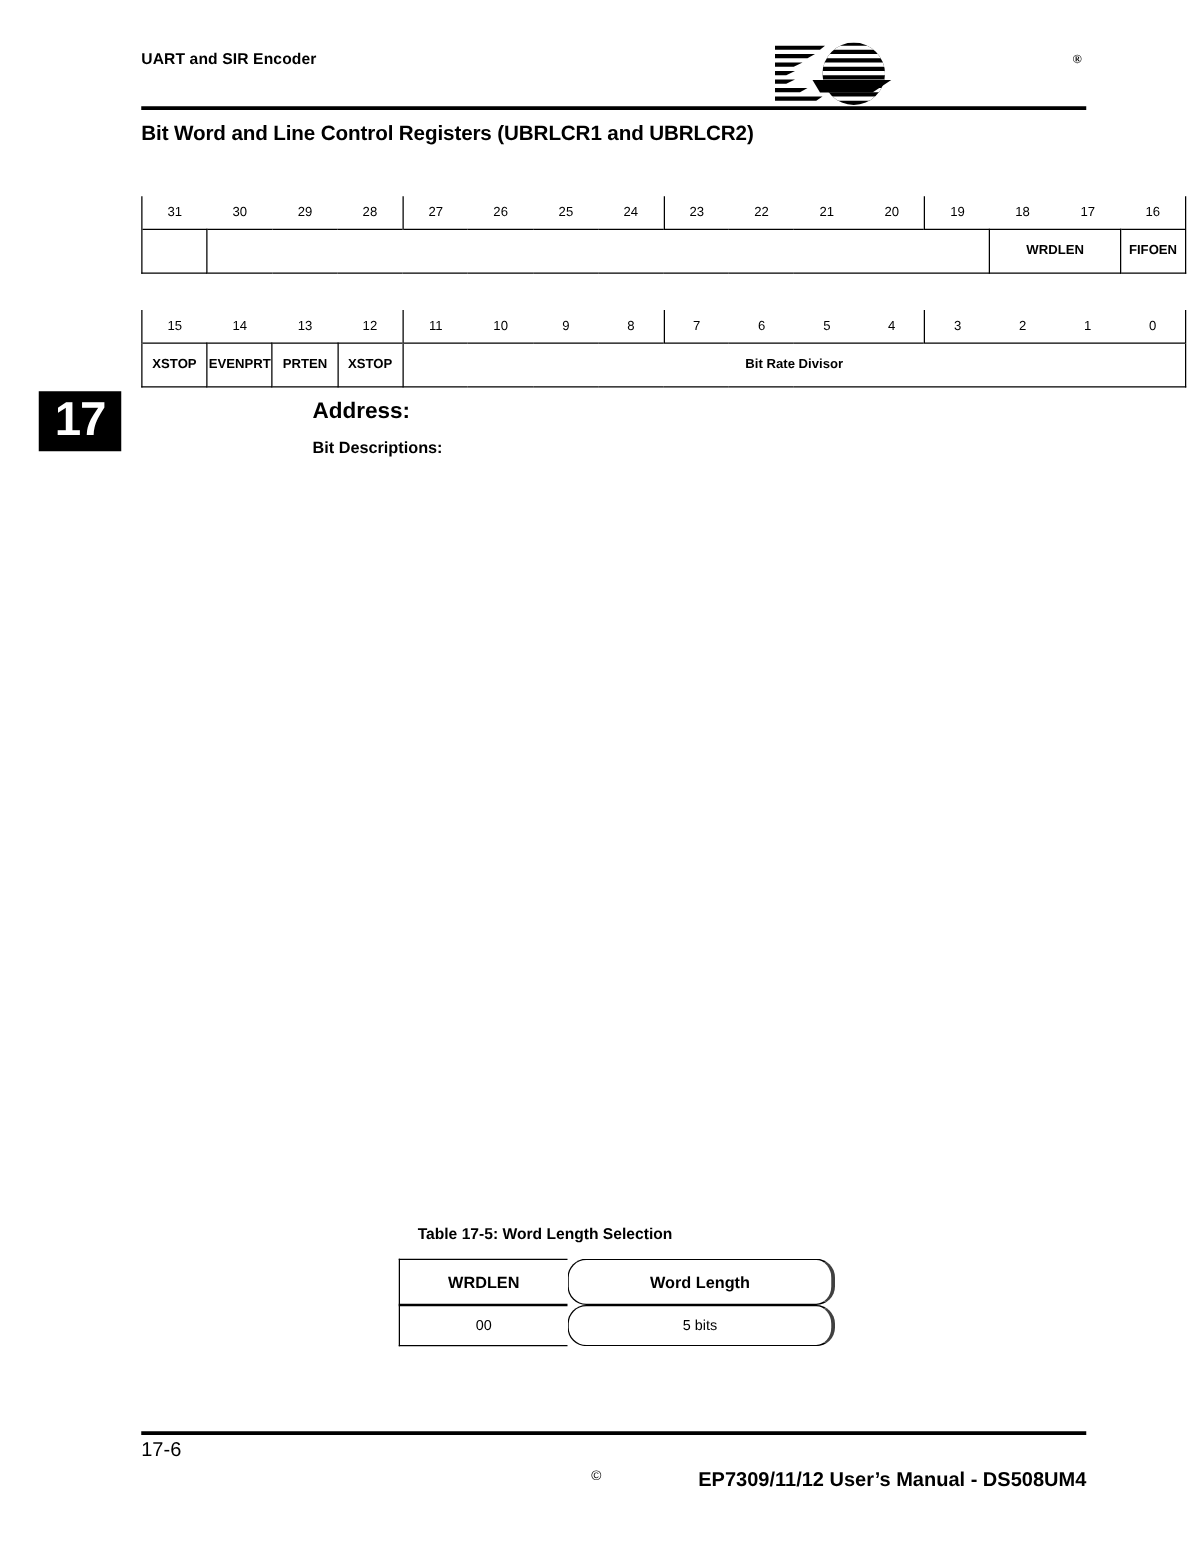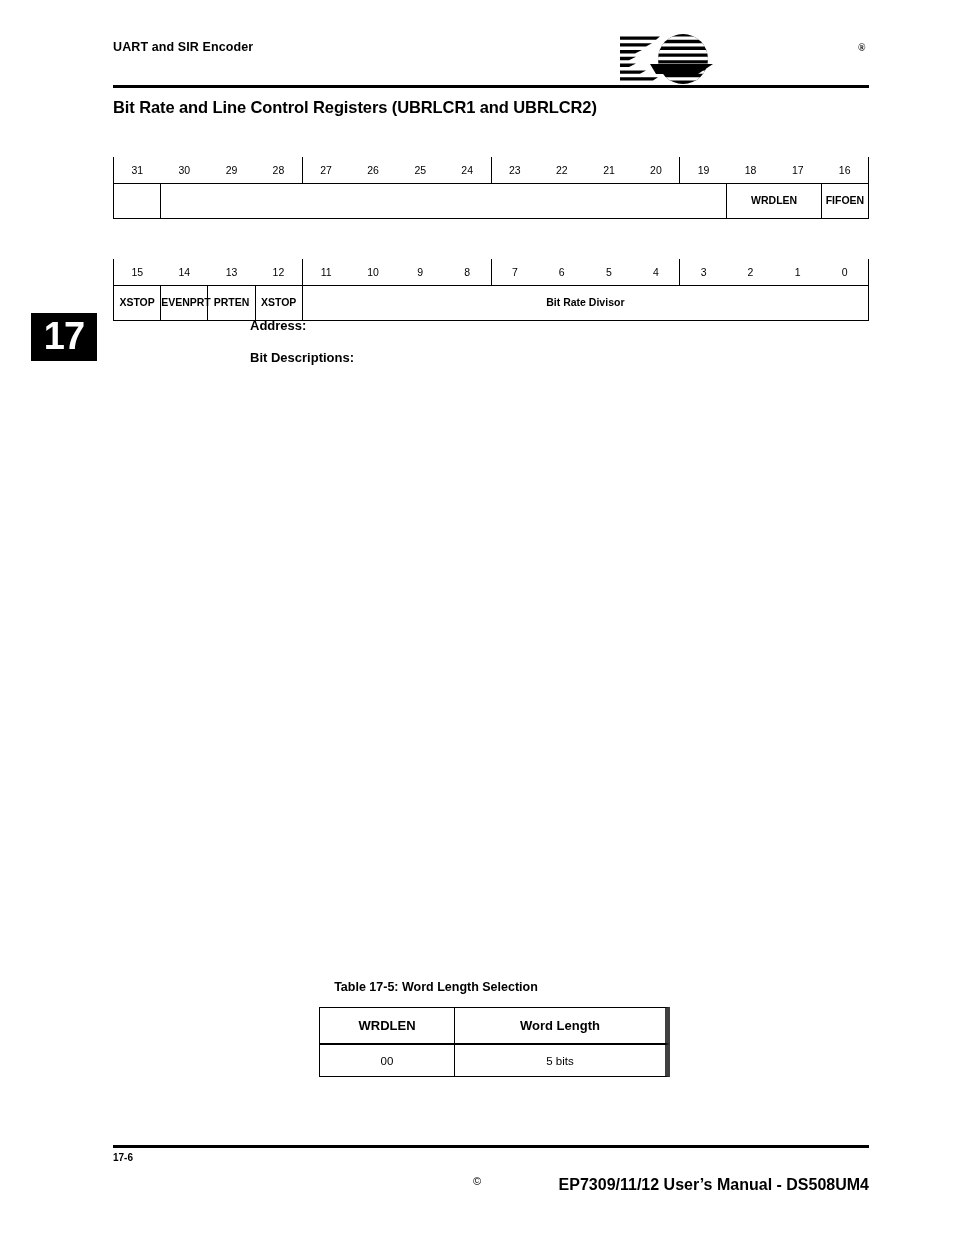--- a/index.html
+++ b/index.html
@@ -99,26 +99,26 @@
     color: #fff;
     font-size: 38px;
     font-weight: bold;
     letter-spacing: -1px;
   }
 
   
   .regtable {
     position: absolute;
     left: 113px;
-    width: 756px;
+    width: 836px;
     border-collapse: collapse;
     table-layout: fixed;
   }
   #regtable-hi { top: 157px; }
-  #regtable-lo { top: 259px; padding-left: 44px; }
+  #regtable-lo { top: 248px; padding-left: 44px; }
 
   .regtable td {
     padding: 0;
     margin: 0;
   }
 
   .bitnum {
     height: 26px;
     text-align: center;
     vertical-align: middle;
@@ -147,21 +147,21 @@
   }
   .fieldrow td.blank {
     font-size: 0;
   }
 
   
   #address-label {
     position: absolute;
     left: 250px;
     top: 318px;
-    font-size: 13px;
+    font-size: 18px;
     font-weight: bold;
   }
   #bitdesc-label {
     position: absolute;
     left: 250px;
     top: 350px;
     font-size: 13px;
     font-weight: bold;
   }
 
@@ -188,21 +188,22 @@
   #wl-table td {
     padding: 0;
     text-align: center;
     vertical-align: middle;
     border: 1px solid #000;
     border-right: none;
     border-bottom: none;
   }
   #wl-table th:last-child,
   #wl-table td:last-child {
-    border-right: 5px solid #404040;
+    border-right: 3px solid #404040;
+    border-radius: 15px;
   }
   #wl-table thead th {
     height: 35px;
     font-size: 13px;
     font-weight: bold;
     border-bottom: 1px solid #000;
   }
   #wl-table tbody td {
     height: 31px;
     font-size: 11.5px;
@@ -217,22 +218,22 @@
     left: 113px;
     top: 1145px;
     width: 756px;
     height: 3px;
     background: #000;
   }
   #footer-left {
     position: absolute;
     left: 113px;
     top: 1152px;
-    font-size: 10px;
-    font-weight: bold;
+    font-size: 16px;
+    font-weight: normal;
   }
   #footer-right {
     position: absolute;
     right: 85px;
     top: 1152px;
     font-size: 16px;
     font-weight: bold;
     white-space: nowrap;
     margin-top: 24px;
   }
@@ -276,21 +277,21 @@
       <polygon points="0,36.4 26,36.4 20,39.8 0,39.8"></polygon>
       <polygon points="0,43.2 38,43.2 33,46.6 0,46.6"></polygon>
     </g>
     <polygon fill="#000" points="30,30 93,30 78,40 36,40"></polygon>
   </svg>
 </div>
 <div id="logo-reg">®</div>
 
 <div id="header-rule"></div>
 
-<div id="page-title">Bit Rate and Line Control Registers (UBRLCR1 and UBRLCR2)</div>
+<div id="page-title">Bit Word and Line Control Registers (UBRLCR1 and UBRLCR2)</div>
 
 <div id="chapter-tab">
   <div id="chapter-tab-number">17</div>
 </div>
 
 <table class="regtable" id="regtable-hi">
   <tbody>
     <tr>
       <td class="bitnum edge-l">31</td>
       <td class="bitnum">30</td>

